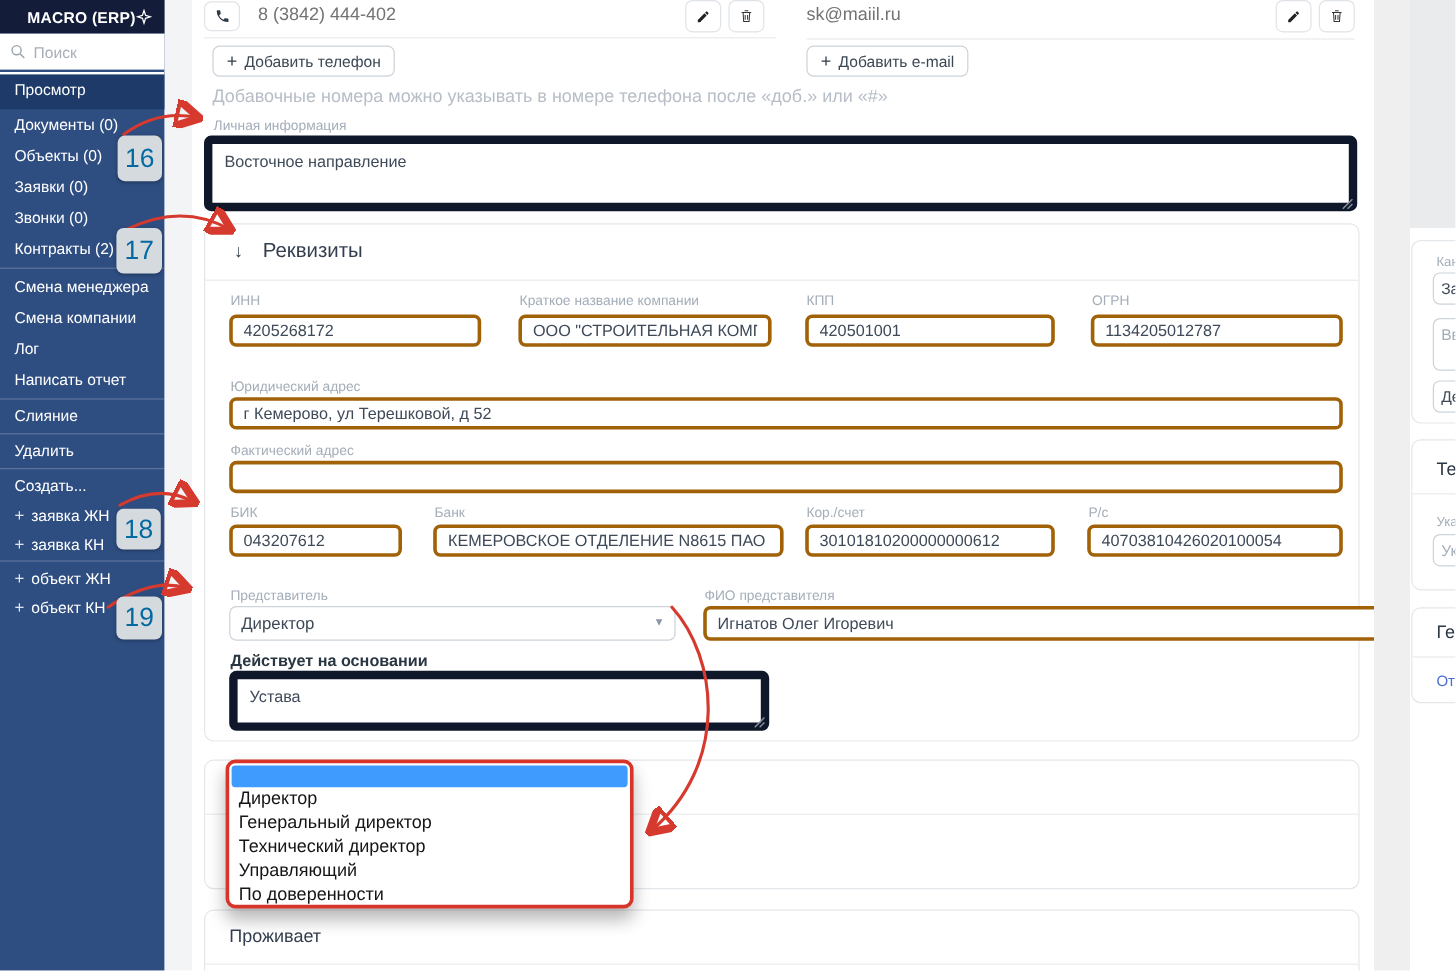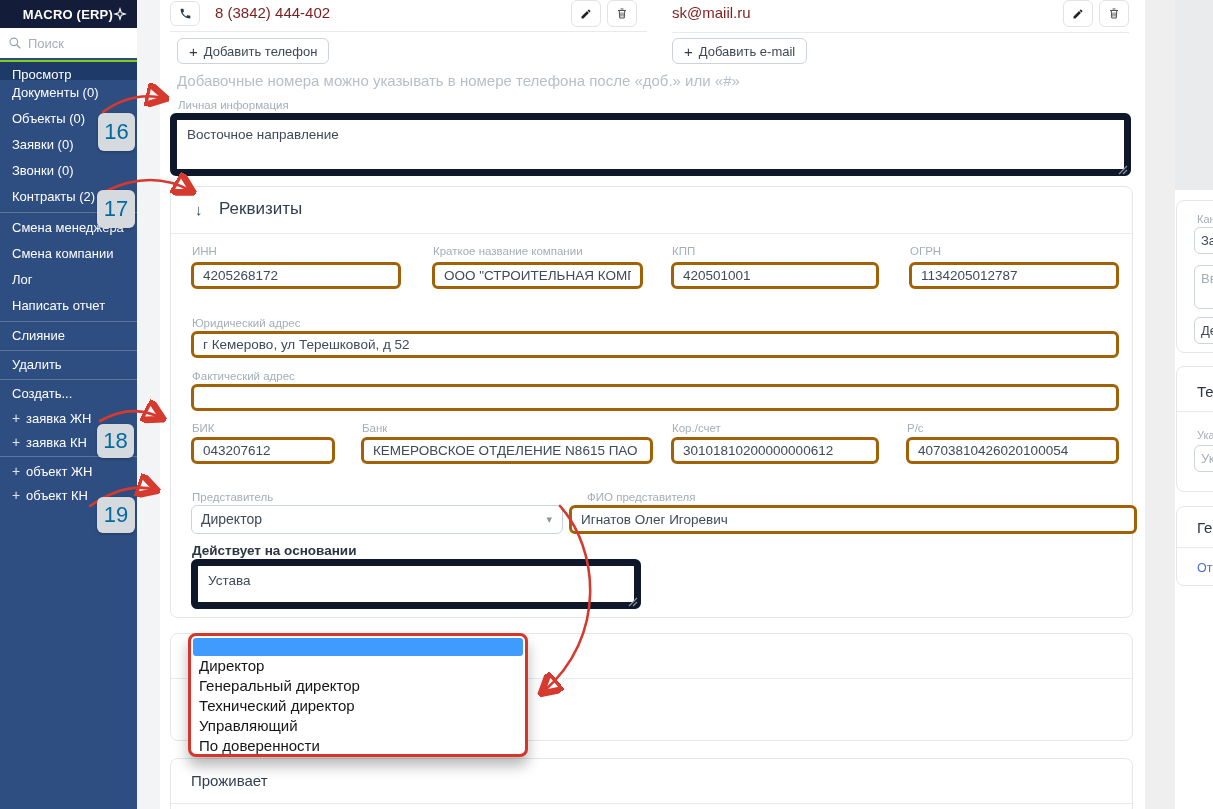--- a/index.html
+++ b/index.html
@@ -10,40 +10,40 @@
   .sidebar { position:absolute; left:0; top:0; width:137px; height:809px; background:#2e4d80; z-index:5; }
   .sb-header { height:28px; background:#131d39; display:flex; align-items:center; justify-content:flex-end; padding:0 10px; }
   .sb-title { color:#fff; font-size:13px; font-weight:bold; letter-spacing:.2px; white-space:nowrap; }
   .pin-ic { width:14px; height:14px; flex:0 0 auto; }
   .sb-search { height:30px; background:#fff; display:flex; align-items:center; padding:0 0 0 8px; }
   .sb-search input { border:none; outline:none; font-size:13px; color:#55606d; width:95px; margin-left:6px; font-family:inherit; }
   .sb-search input::placeholder { color:#a7aeb8; }
   .nav { padding-top:2px; }
   .nav-item { height:26px; line-height:26px; color:#ffffff; font-size:13px; padding-left:12px; white-space:nowrap; cursor:pointer; }
   .nav-item.h24 { height:24px; line-height:24px; }
-  .nav-item.selected { background:#1d3a68; border-top:2px solid #84cc16; height:20px; line-height:25px; }
+  .nav-item.selected { background:#1d3a68; border-top:2px solid #ffffff; height:31px; line-height:25px; }
   .nav-sep { height:1px; background:rgba(255,255,255,.22); margin:2px 0; }
   .plus-ic { display:inline-block; width:14px; color:#dfe6f0; font-size:14px; }
 
   .gutter { position:absolute; left:137px; top:0; width:23px; height:809px; background:#f3f4f5; }
 
   
   .main { position:absolute; left:160px; top:0; width:985px; height:809px; background:#fff; }
   .lbl { position:absolute; font-size:11.5px; color:#a4aeb9; white-space:nowrap; }
   .inp { position:absolute; height:27px; border:3px solid #a16207; border-radius:6px; background:#fff;
          font-size:13.5px; color:#3f4a59; padding:0 9px; font-family:inherit; outline:none; }
   .ta  { position:absolute; border:7px solid #0f172a; border-radius:6px; background:#fff; resize:none;
          font-size:13.5px; color:#3f4a59; padding:7px 10px; font-family:inherit; outline:none; }
   .divider { position:absolute; height:1px; background:#e8eaec; }
   .icon-btn { position:absolute; width:30px; height:27px; border:1px solid #e0e4e8; border-radius:6px; background:#fff;
               display:flex; align-items:center; justify-content:center; cursor:pointer; }
   .add-btn { position:absolute; height:26px; border:1px solid #ccd3da; border-radius:6px; background:#fff;
              font-size:13px; color:#3d4télé550; color:#3d4855; padding:0 11px; display:flex; align-items:center; gap:6px; cursor:pointer; white-space:nowrap; }
   .add-plus { font-size:15px; color:#2f3a48; }
-  .link { color:#7f1d1d; font-size:15px; text-decoration:none; white-space:nowrap; cursor:pointer; }
+  .link { color:#737373; font-size:15px; text-decoration:none; white-space:nowrap; cursor:pointer; }
   .hint { position:absolute; font-size:15px; color:#b7bec7; white-space:nowrap; }
   .card { position:absolute; background:#fff; border:1px solid #e4e7ea; border-radius:8px; }
   .card-title { position:absolute; font-size:17px; color:#333e4e; white-space:nowrap; }
   .down-ic { color:#3c4654; font-size:15px; margin-right:12px; }
   .bold-lbl { position:absolute; font-size:13.5px; font-weight:bold; color:#2a3542; white-space:nowrap; }
   .resize-h { position:absolute; right:3px; bottom:3px; width:10px; height:10px; pointer-events:none; }
   .select { position:absolute; height:29px; border:1px solid #ccd3da; border-radius:6px; background:#fff;
             font-size:14px; color:#3f4a59; padding:0 9px; line-height:27px; cursor:pointer; }
   .caret { position:absolute; right:10px; top:0; line-height:27px; color:#8b97a5; font-size:11px; }
 
@@ -193,21 +193,21 @@
       <input class="inp" style="left: 500px; top: 250px; width: 208px;" value="30101810200000000612">
       <div class="lbl" style="left:736px; top:235px;">Р/с</div>
       <input class="inp" style="left: 735px; top: 250px; width: 213px;" value="40703810426020100054">
 
       <div class="lbl" style="left:21px; top:304px;">Представитель</div>
       <div class="select" style="left:20px; top:318px; width:372px;">
         <span>Директор</span>
         <span class="caret">▾</span>
       </div>
       <div class="lbl" style="left:416px; top:304px;">ФИО представителя</div>
-      <input class="inp" style="left: 398px; top: 318px; width: 568px; height: 29px;" value="Игнатов Олег Игоревич">
+      <input class="inp" style="left: 415px; top: 318px; width: 568px; height: 29px;" value="Игнатов Олег Игоревич">
 
       <div class="bold-lbl" style="left:21px; top:356px;">Действует на основании</div>
       <textarea class="ta" style="left: 20px; top: 372px; width: 450px; height: 50px;">Устава</textarea>
       <svg class="resize-h" style="left:457px; top:410px;" viewBox="0 0 10 10">
         <path d="M1 9L9 1M5 9L9 5" stroke="#8a939e" stroke-width="1.2"></path>
       </svg>
     </div>
 
     <div class="card" style="left:10px; top:633px; width:963px; height:108px;">
       <div class="divider" style="left:0; top:44px; width:961px;"></div>

